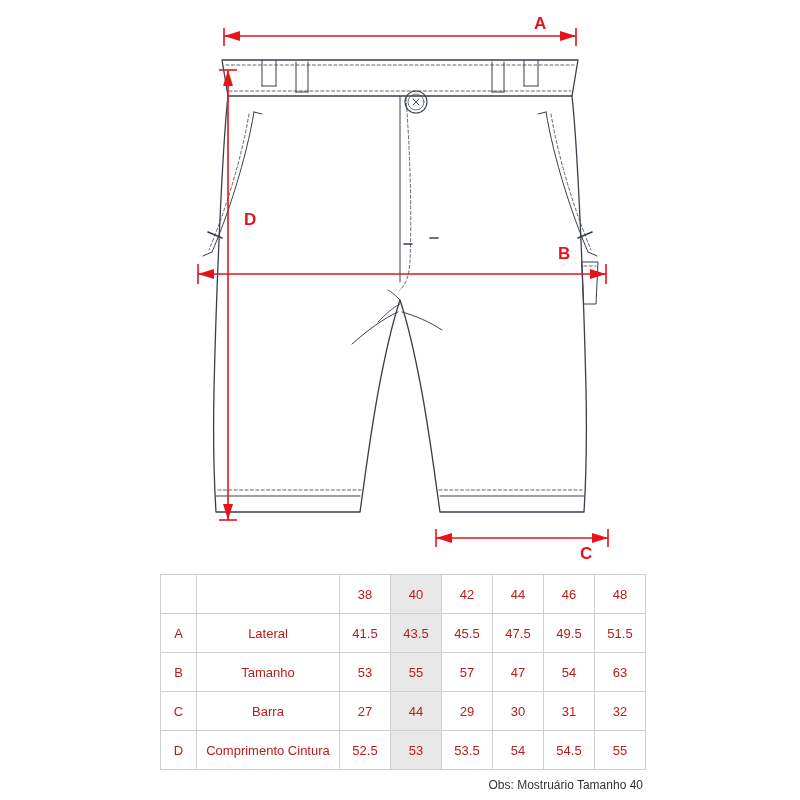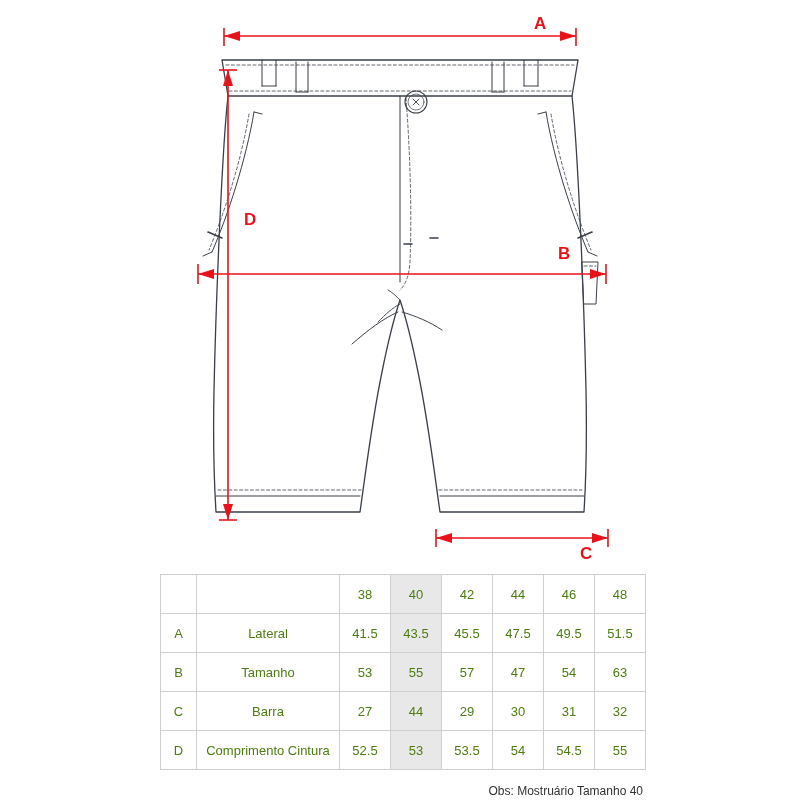--- a/index.html
+++ b/index.html
@@ -47,21 +47,21 @@
   table.size-table {
     border-collapse: collapse;
     width: 483px;
     table-layout: fixed;
   }
   table.size-table td, table.size-table th {
     border: 1px solid #cfcfcf;
     height: 38px;
     font-size: 13px;
     font-weight: normal;
-    color: #4d7c0f;
+    color: #b91c1c;
     text-align: center;
     vertical-align: middle;
     padding: 0;
     font-family: "Liberation Sans", sans-serif;
   }
   table.size-table col.c-letter { width: 36px; }
   table.size-table col.c-name { width: 143px; }
   table.size-table col.c-size { width: 51px; }
   td.letter-cell {
     font-size: 13px;
@@ -83,21 +83,20 @@
   }
   .obs {
     position: absolute;
     left: 160px;
     top: 778px;
     width: 483px;
     text-align: right;
     font-size: 12px;
     color: #333333;
     font-family: "Liberation Sans", sans-serif;
-    margin-top: 6px;
   }
 </style>
 </head>
 <body>
 
 <div class="page">
 
   <div class="diagram-area">
     <svg width="800" height="570" viewBox="0 0 800 570" xmlns="http://www.w3.org/2000/svg">
       <g fill="none" stroke="#3a3f4a" stroke-width="1.3" stroke-linejoin="round" stroke-linecap="round">

